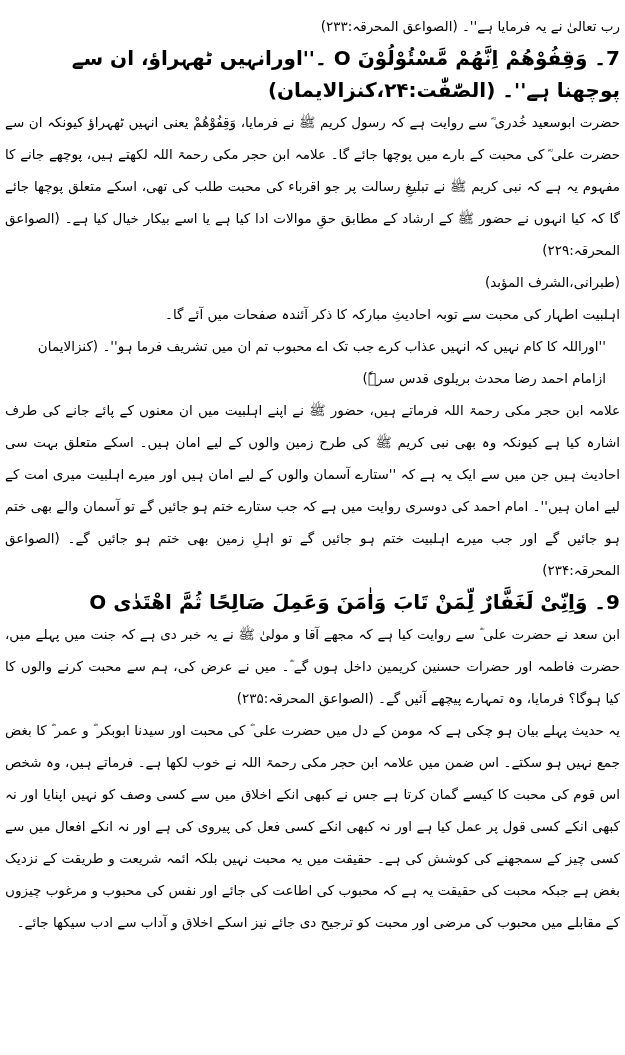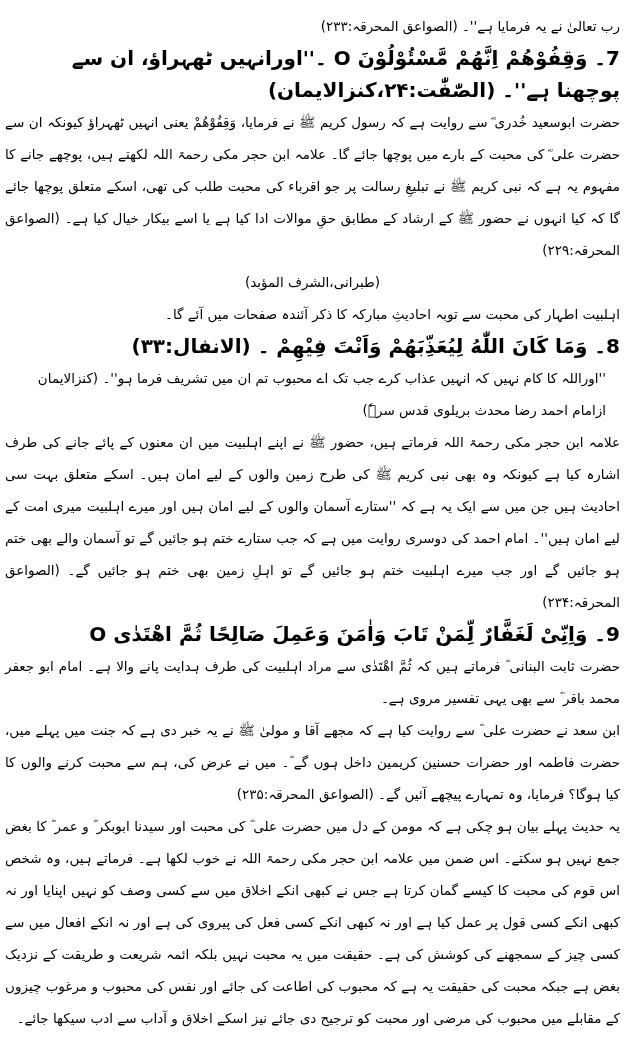--- a/index.html
+++ b/index.html
@@ -33,33 +33,31 @@
     padding-left: 30px;
   }
   
   .k-translation { text-align: right; padding-right: 14px; }
   
   .k-body {
     text-align: justify;
     text-align-last: auto;
   }
   
-  .k-source-left { text-align: center; }
+  .k-source-left { text-align: right; }
   
   .k-lead { text-align: right; }
 </style>
 </head>
 <body>
 
 <div class="page">
     <div class="block k-ref-line">رب تعالیٰ نے یہ فرمایا ہے''۔ (الصواعق المحرقہ:۲۳۳)</div>
     <div class="block k-verse">7۔ وَقِفُوْهُمْ اِنَّهُمْ مَّسْئُوْلُوْنَ O ۔''اورانہیں ٹھہراؤ، ان سے پوچھنا ہے''۔ (الصّٰفّٰت:۲۴،کنزالایمان)</div>
     <div class="block k-body">حضرت ابوسعید خُدری ؓ سے روایت ہے کہ رسول کریم ﷺ نے فرمایا، وَقِفُوْهُمْ یعنی انہیں ٹھہراؤ کیونکہ ان سے حضرت علی ؓ کی محبت کے بارے میں پوچھا جائے گا۔ علامہ ابن حجر مکی رحمۃ اللہ لکھتے ہیں، پوچھے جانے کا مفہوم یہ ہے کہ نبی کریم ﷺ نے تبلیغِ رسالت پر جو اقرباء کی محبت طلب کی تھی، اسکے متعلق پوچھا جائے گا کہ کیا انہوں نے حضور ﷺ کے ارشاد کے مطابق حقِ موالات ادا کیا ہے یا اسے بیکار خیال کیا ہے۔ (الصواعق المحرقہ:۲۲۹)</div>
     <div class="block k-source-left">(طبرانی،الشرف المؤبد)</div>
     <div class="block k-lead">اہلبیت اطہار کی محبت سے توبہ احادیثِ مبارکہ کا ذکر آئندہ صفحات میں آئے گا۔</div>
-    <div class="block k-verse">8۔ وَمَا كَانَ اللّٰهُ لِیُعَذِّبَهُمْ وَاَنْتَ فِیْهِمْ ۔ (الانفال:۳۳)</div>
     <div class="block k-translation">''اوراللہ کا کام نہیں کہ انہیں عذاب کرے جب تک اے محبوب تم ان میں تشریف فرما ہو''۔ (کنزالایمان ازامام احمد رضا محدث بریلوی قدس سرہٗ)</div>
     <div class="block k-body">علامہ ابن حجر مکی رحمۃ اللہ فرماتے ہیں، حضور ﷺ نے اپنے اہلبیت میں ان معنوں کے پائے جانے کی طرف اشارہ کیا ہے کیونکہ وہ بھی نبی کریم ﷺ کی طرح زمین والوں کے لیے امان ہیں۔ اسکے متعلق بہت سی احادیث ہیں جن میں سے ایک یہ ہے کہ ''ستارے آسمان والوں کے لیے امان ہیں اور میرے اہلبیت میری امت کے لیے امان ہیں''۔ امام احمد کی دوسری روایت میں ہے کہ جب ستارے ختم ہو جائیں گے تو آسمان والے بھی ختم ہو جائیں گے اور جب میرے اہلبیت ختم ہو جائیں گے تو اہلِ زمین بھی ختم ہو جائیں گے۔ (الصواعق المحرقہ:۲۳۴)</div>
     <div class="block k-verse">9۔ وَاِنِّیْ لَغَفَّارٌ لِّمَنْ تَابَ وَاٰمَنَ وَعَمِلَ صَالِحًا ثُمَّ اهْتَدٰی O</div>
-    <div class="block k-body">حضرت ثابت البنانی ؓ فرماتے ہیں کہ ثُمَّ اهْتَدٰی سے مراد اہلبیت کی طرف ہدایت پانے والا ہے۔ امام ابو جعفر محمد باقر ؓ سے بھی یہی تفسیر مروی ہے۔</div>
     <div class="block k-body">ابن سعد نے حضرت علی ؓ سے روایت کیا ہے کہ مجھے آقا و مولیٰ ﷺ نے یہ خبر دی ہے کہ جنت میں پہلے میں، حضرت فاطمہ اور حضرات حسنین کریمین داخل ہوں گے ؓ۔ میں نے عرض کی، ہم سے محبت کرنے والوں کا کیا ہوگا؟ فرمایا، وہ تمہارے پیچھے آئیں گے۔ (الصواعق المحرقہ:۲۳۵)</div>
     <div class="block k-body">یہ حدیث پہلے بیان ہو چکی ہے کہ مومن کے دل میں حضرت علی ؓ کی محبت اور سیدنا ابوبکر ؓ و عمر ؓ کا بغض جمع نہیں ہو سکتے۔ اس ضمن میں علامہ ابن حجر مکی رحمۃ اللہ نے خوب لکھا ہے۔ فرماتے ہیں، وہ شخص اس قوم کی محبت کا کیسے گمان کرتا ہے جس نے کبھی انکے اخلاق میں سے کسی وصف کو نہیں اپنایا اور نہ کبھی انکے کسی قول پر عمل کیا ہے اور نہ کبھی انکے کسی فعل کی پیروی کی ہے اور نہ انکے افعال میں سے کسی چیز کے سمجھنے کی کوشش کی ہے۔ حقیقت میں یہ محبت نہیں بلکہ ائمہ شریعت و طریقت کے نزدیک بغض ہے جبکہ محبت کی حقیقت یہ ہے کہ محبوب کی اطاعت کی جائے اور نفس کی محبوب و مرغوب چیزوں کے مقابلے میں محبوب کی مرضی اور محبت کو ترجیح دی جائے نیز اسکے اخلاق و آداب سے ادب سیکھا جائے۔</div>
   </div>
 
 </body></html>

